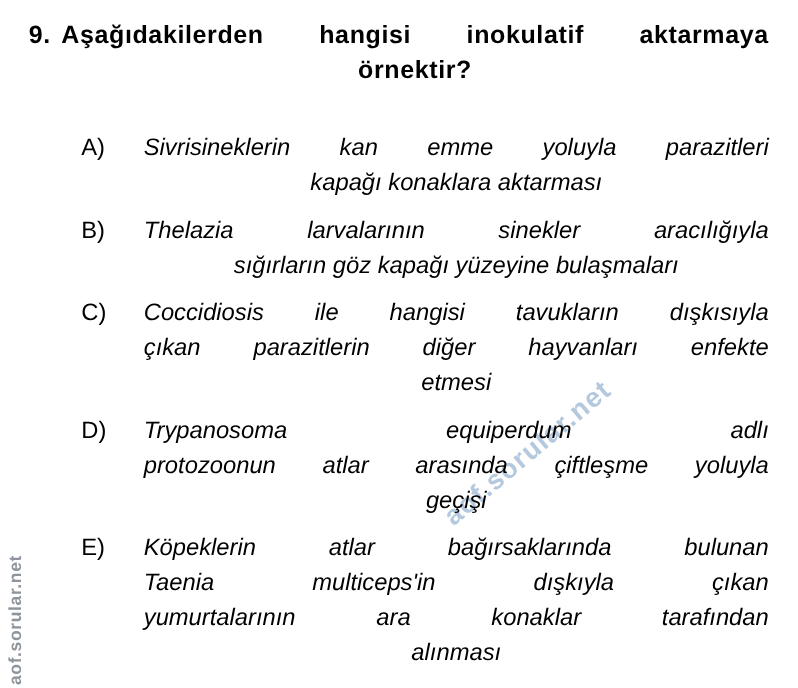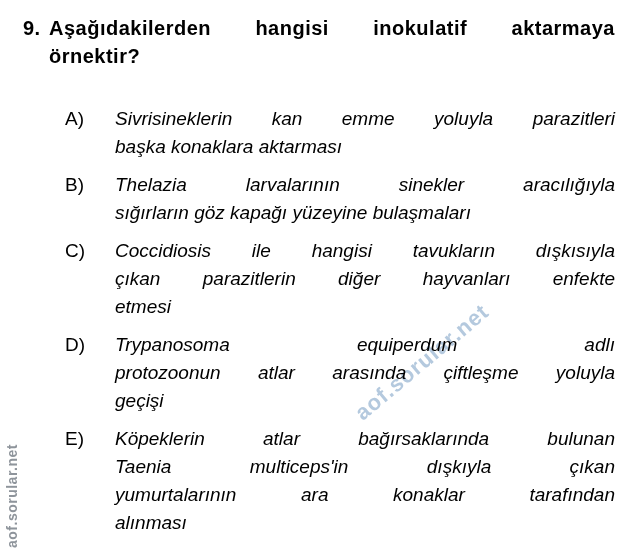--- a/index.html
+++ b/index.html
@@ -86,21 +86,21 @@
   .letter {
     width: 50px;
     flex: 0 0 50px;
   }
   .otext {
     width: 500px;
     flex: 0 0 500px;
     font-style: italic;
   }
   .line {
-    text-align: left;
+    text-align: center;
     white-space: nowrap;
   }
   .jline {
     text-align: justify;
     text-align-last: justify;
     white-space: normal;
   }
 </style>
 </head>
 <body>
@@ -119,21 +119,21 @@
         <div class="line">örnektir?</div>
       </div>
     </div>
 
     <div class="options">
 
       <div class="option">
         <div class="letter">A)</div>
         <div class="otext">
           <div class="line jline">Sivrisineklerin kan emme yoluyla parazitleri</div>
-          <div class="line">başka konaklara aktarması</div>
+          <div class="line">kapağı konaklara aktarması</div>
         </div>
       </div>
 
       <div class="option">
         <div class="letter">B)</div>
         <div class="otext">
           <div class="line jline">Thelazia larvalarının sinekler aracılığıyla</div>
           <div class="line">sığırların göz kapağı yüzeyine bulaşmaları</div>
         </div>
       </div>

